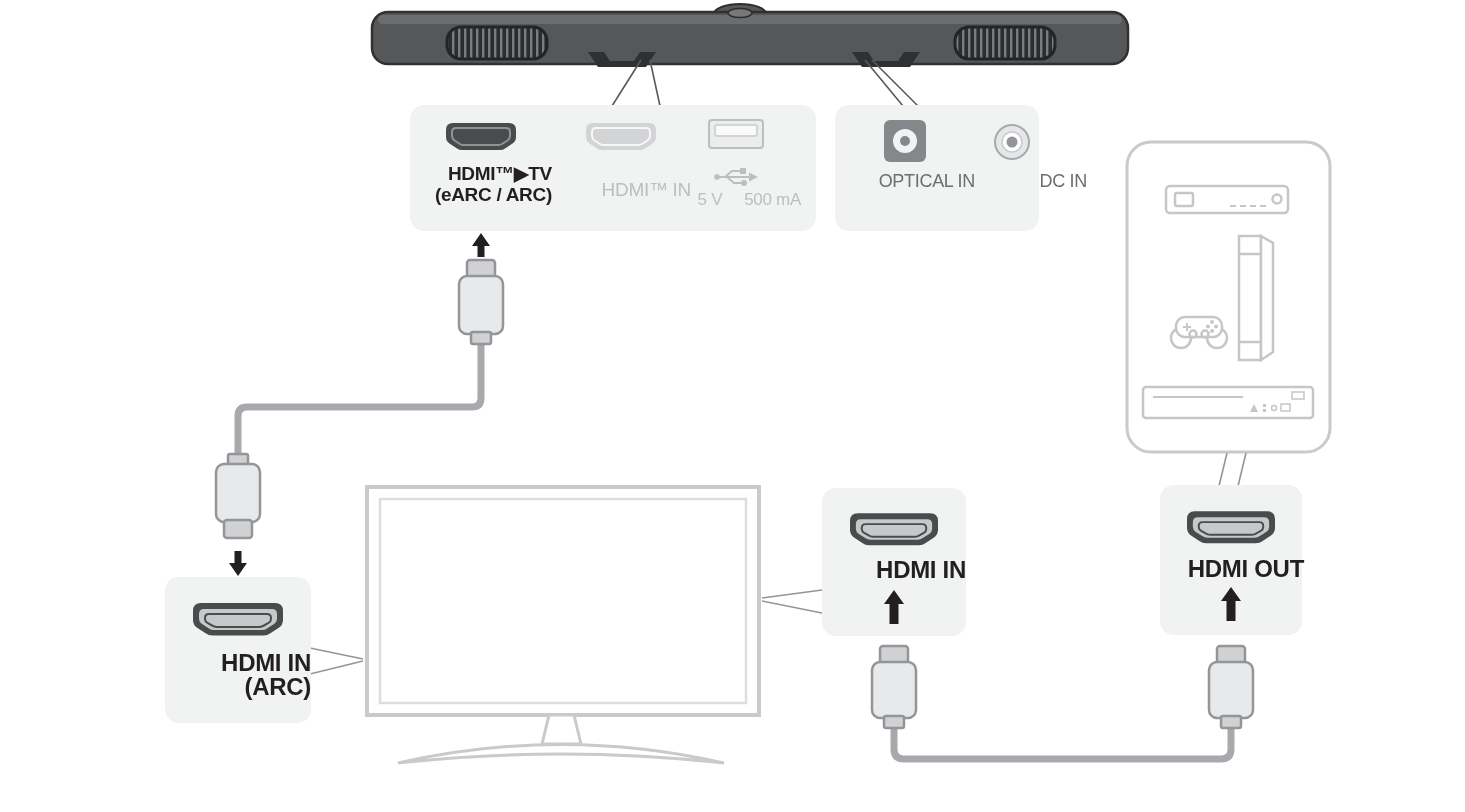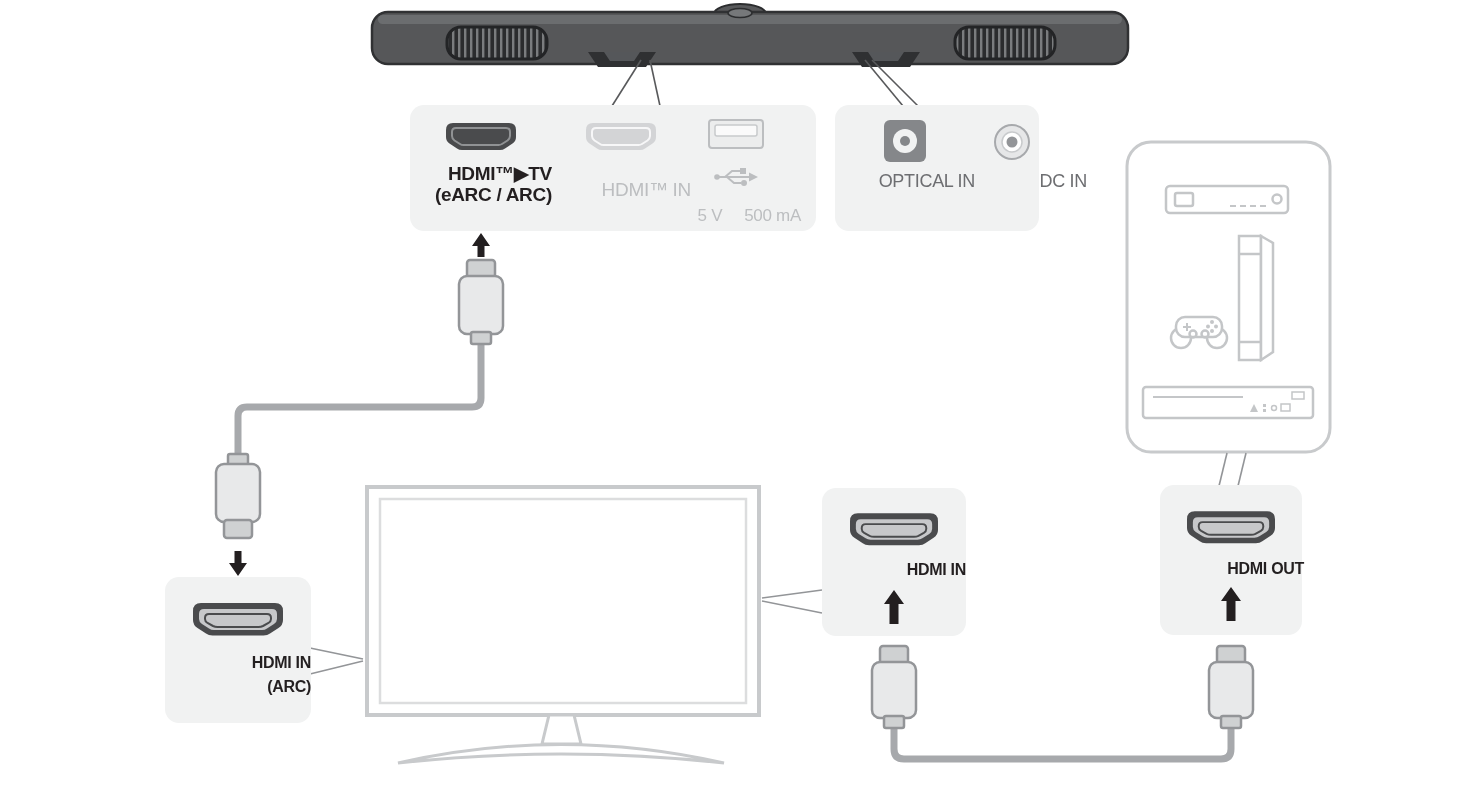--- a/index.html
+++ b/index.html
@@ -6,21 +6,21 @@
   html,body{background:#fff}
   body{font-family:"Liberation Sans",sans-serif;color:#231f20}
   .canvas{position:relative;width:1465px;height:812px;background:#fff;overflow:hidden}
   .layer{position:absolute;left:0;top:0}
   .panel{position:absolute;background:#f1f2f2;border-radius:14px}
   .abs{position:absolute}
   .lbl{position:absolute;text-align:right;font-weight:bold;letter-spacing:-0.3px;line-height:21px;font-size:19px;color:#231f20}
   .lbl .ln{display:block}
   .lbl.gray{color:#bcbec0;font-weight:normal}
   .lbl.mid{color:#6d6e71;font-weight:normal;font-size:18px}
-  .lbl.big{font-size:16px;line-height:24px}
+  .lbl.big{font-size:24px;line-height:24px}
   .lbl.usb{color:#bcbec0;font-weight:normal;font-size:17px;white-space:nowrap}
   .dc-sym{display:inline-block;width:16px;height:8px;margin:0 3px}
   .dc-sym .l1{height:2px;background:#bcbec0}
   .dc-sym .l2{margin-top:2px;height:2px;background:repeating-linear-gradient(90deg,#bcbec0 0 3px,transparent 3px 6px)}
 </style>
 </head>
 <body>
 
 <div class="canvas">
 
@@ -179,21 +179,21 @@
         <path d="M12,10 L19,4 H27"></path>
         <path d="M14,10 L21,16 H28"></path>
       </g>
       <g fill="#bcbec0">
         <polygon points="36,5.5 45,10 36,14.5"></polygon>
         <rect x="27" y="1" width="6" height="6"></rect>
         <circle cx="31" cy="16" r="3"></circle>
         <circle cx="4" cy="10" r="2.8"></circle>
       </g>
     </svg>
-    <div class="lbl usb" style="left:261px;top:100px;width:130px">
+    <div class="lbl usb" style="left:261px;top:84px;width:130px">
       <span>5 V</span><span class="dc-sym"><span class="l1"></span><span class="l2"></span></span><span>500 mA</span>
     </div>
   </div>
 
   <div class="panel" style="left:835px;top:105px;width:204px;height:126px">
     <svg class="abs" style="left:49px;top:15px" width="42" height="42" viewBox="0 0 42 42">
       <rect x="0" y="0" width="42" height="42" rx="6" fill="#85878a"></rect>
       <circle cx="21" cy="21" r="12" fill="#f1f2f2"></circle>
       <circle cx="21" cy="21" r="5" fill="#85878a"></circle>
     </svg>

